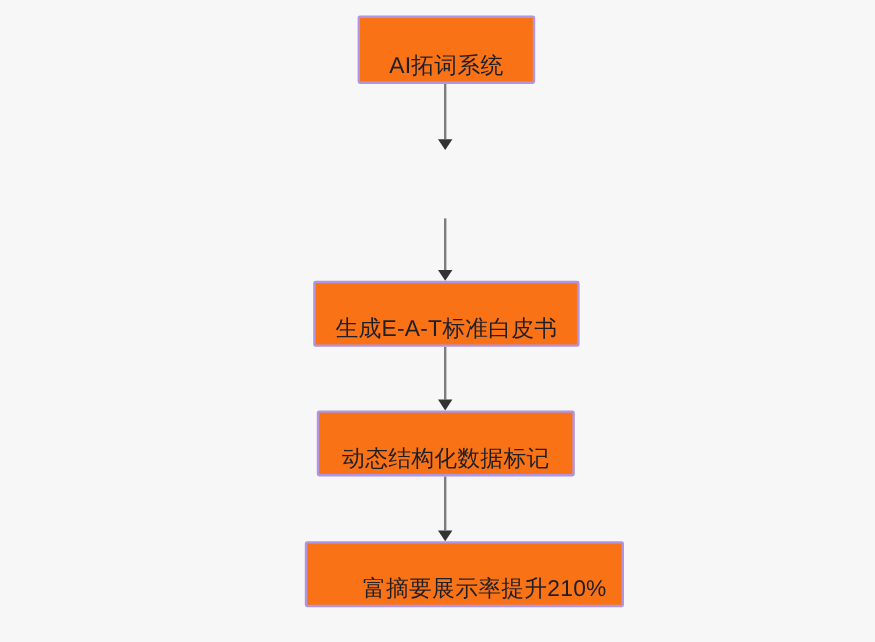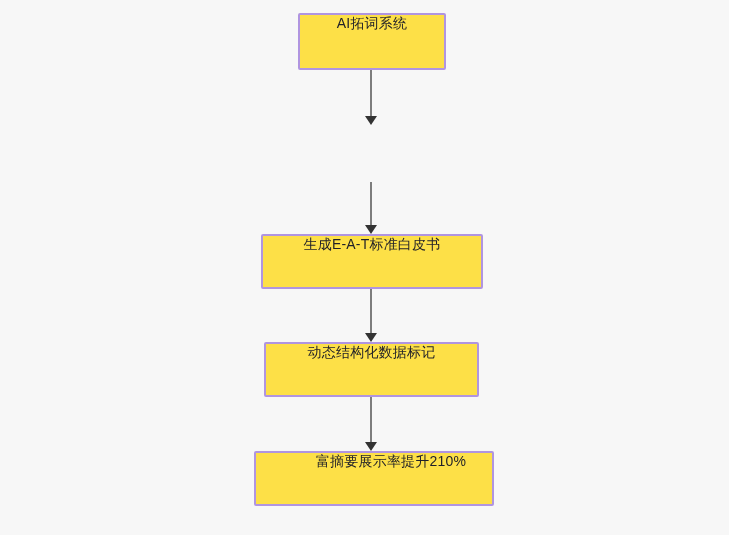--- a/index.html
+++ b/index.html
@@ -14,28 +14,28 @@
     overflow: hidden;
   }
   #flowchart {
     position: relative;
     width: 729px;
     height: 535px;
   }
   .node {
     position: absolute;
     box-sizing: border-box;
-    background: #fde047;
+    background: #f97316;
     border: 2px solid #b095e0;
     border-radius: 2px;
     display: flex;
-    align-items: flex-start;
+    align-items: flex-end;
     justify-content: center;
     color: #1f1f28;
-    font-size: 14px;
+    font-size: 19px;
     line-height: 1.2;
     letter-spacing: 0.2px;
     white-space: nowrap;
   }
   .node-label {
     display: block;
   }
   .edge {
     position: absolute;
     width: 2px;
@@ -73,17 +73,17 @@
 
 
   <div class="node" style="left:261px; top:234px; width:222px; height:55px;">
     <span class="node-label">生成E-A-T标准白皮书</span>
   </div>
 
   <div class="node" style="left:264px; top:342px; width:215px; height:55px;">
     <span class="node-label">动态结构化数据标记</span>
   </div>
 
-  <div class="node" style="left:254px; top:451px; width:240px; height:55px;padding-left:34px;">
+  <div class="node" style="left:254px; top:451px; width:266px; height:55px;padding-left:34px;">
     <span class="node-label">富摘要展示率提升210%</span>
   </div>
 
 </div>
 
 </body></html>

